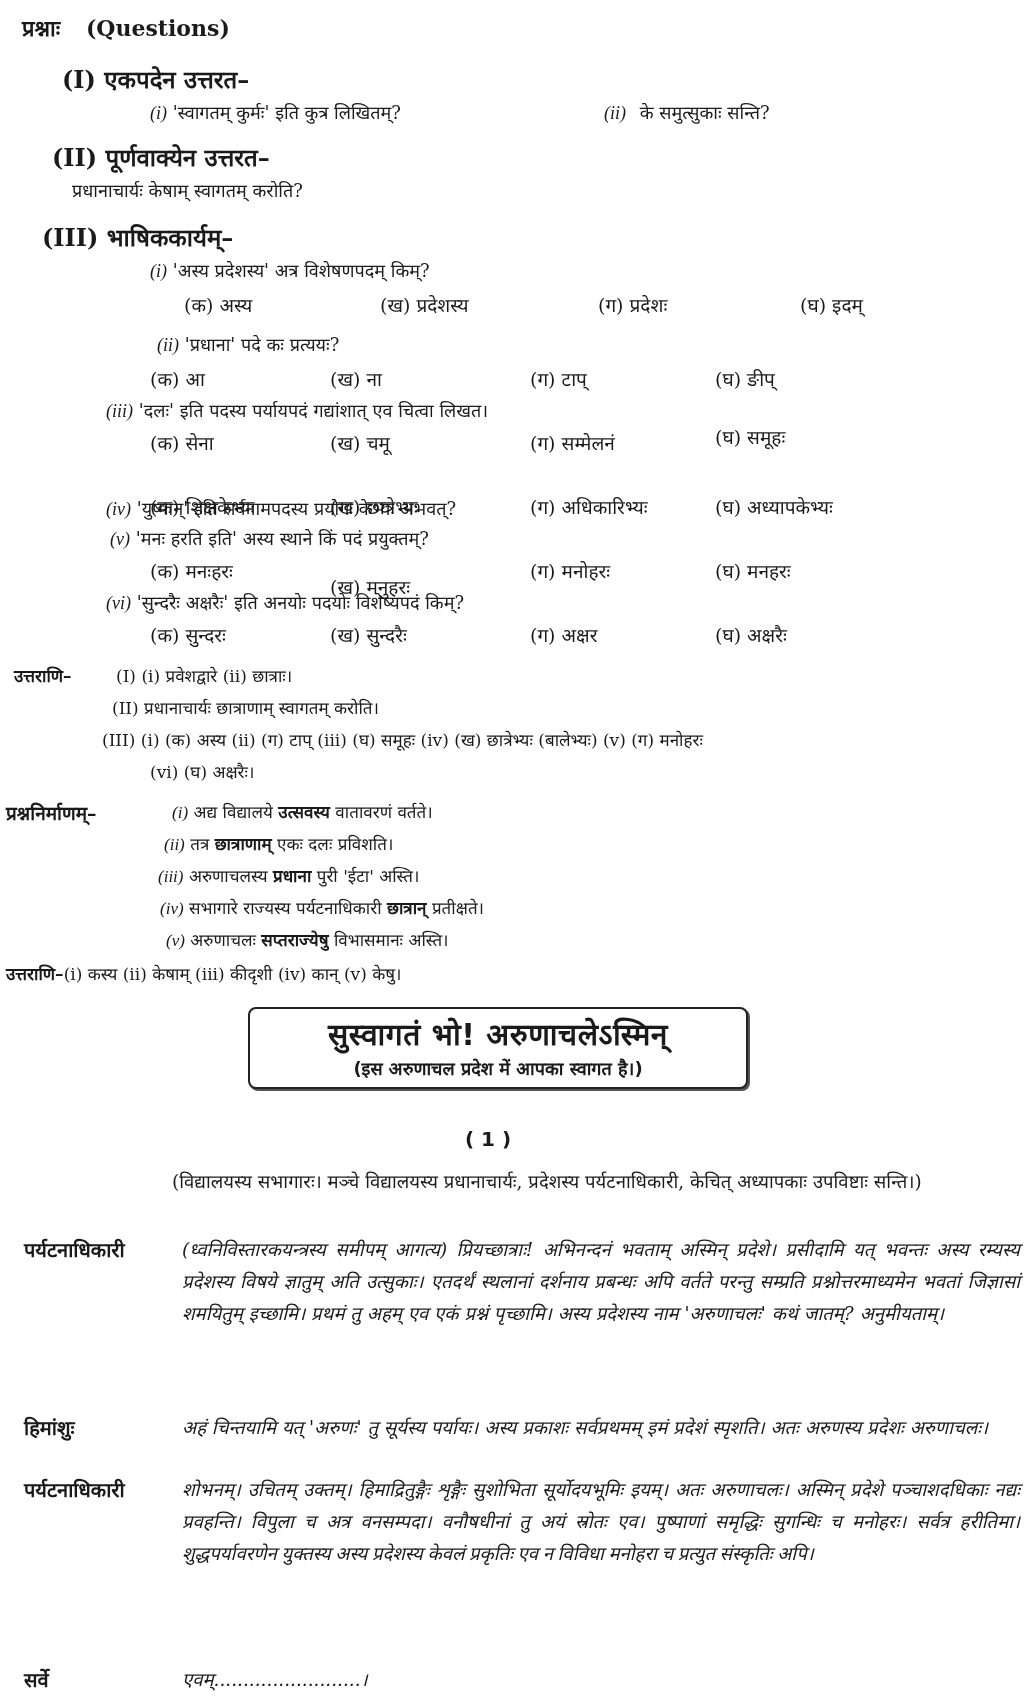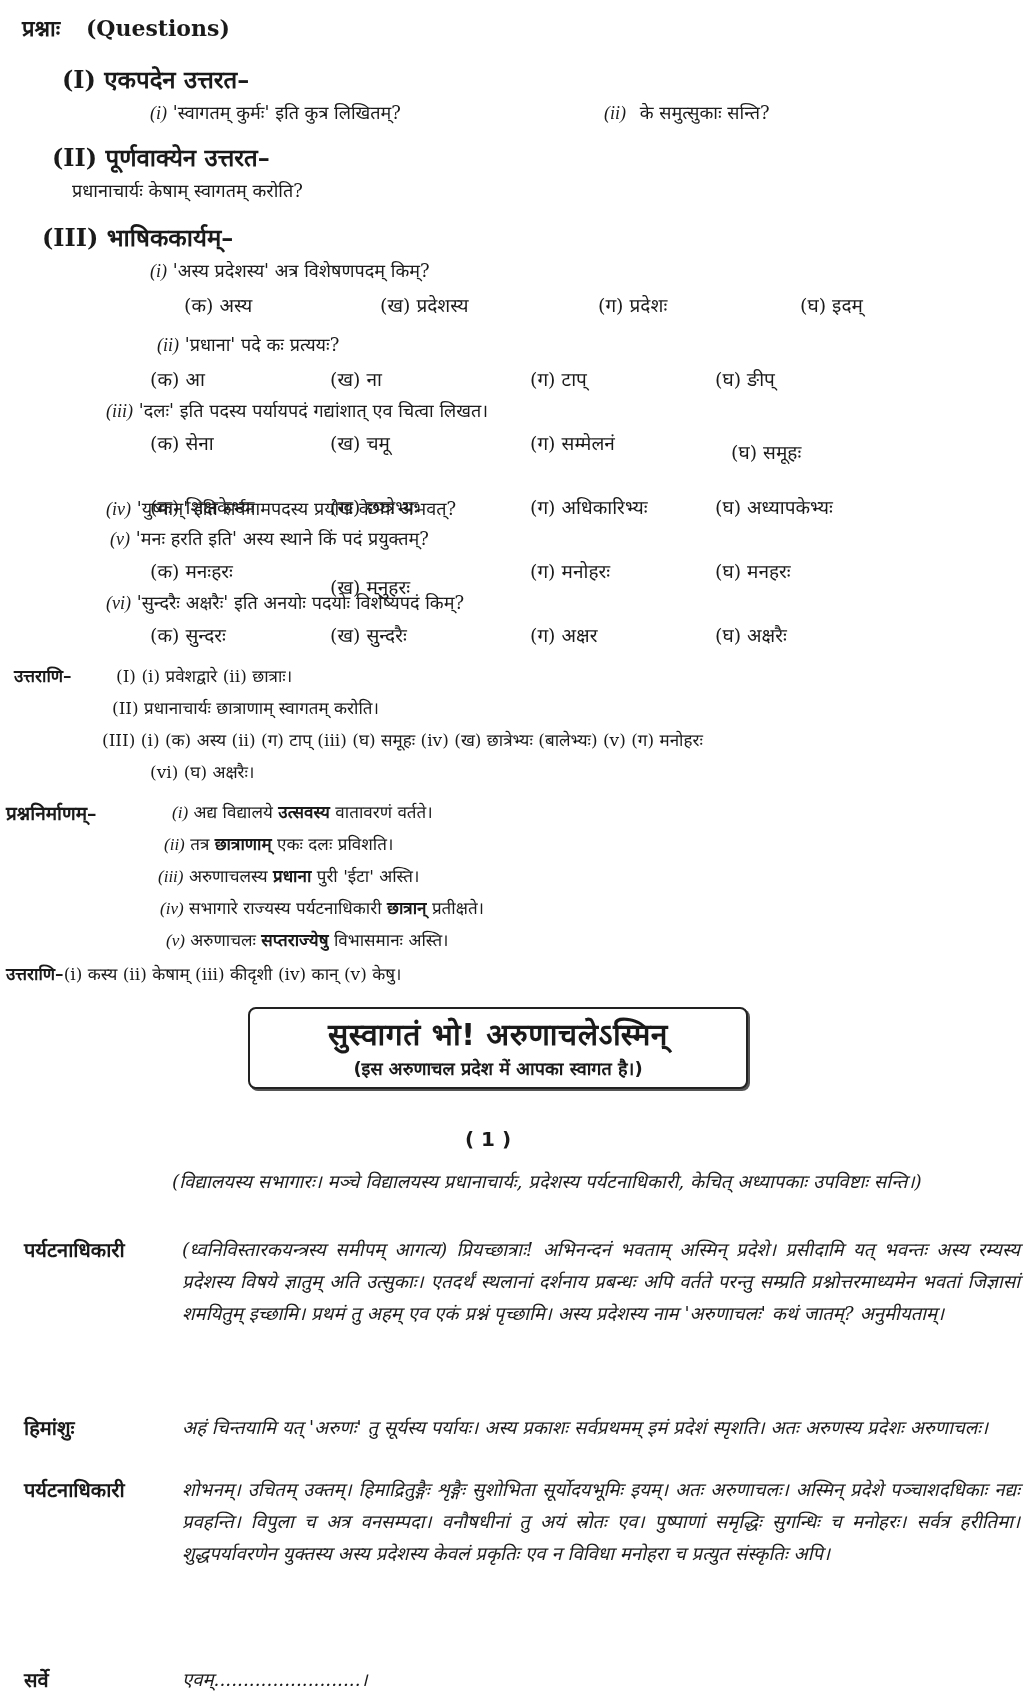--- a/index.html
+++ b/index.html
@@ -19,21 +19,21 @@
   .title-box {
     position:absolute; left:248px; top:1007px; width:496px; height:78px;
     border:2px solid #222; border-radius:8px; box-shadow:2px 2px 0 #555;
     text-align:center; background:#fff;
   }
   .title-box .t1 { font-size:30px; margin-top:4px; font-family:"DejaVu Sans", sans-serif; font-weight:bold; letter-spacing:0.5px; }
   .title-box .t2 { font-size:18px; font-weight:bold; font-family:"DejaVu Sans", sans-serif; margin-top:2px; }
   .scene-num { font-family:"DejaVu Sans", sans-serif; font-size:20px; font-weight:bold; }
   .speaker { font-weight:bold; font-size:20px; }
   .dialog { font-style:italic; font-size:18.5px; line-height:32px; position:absolute; left:182px; width:838px; text-align:justify; white-space:normal; }
-  .stage { font-style:italic; font-size:18.5px; line-height:32px; position:absolute; left:172px; width:848px; text-align:justify; white-space:normal; }
+  .stage { font-size:18.5px; line-height:32px; position:absolute; left:172px; width:848px; text-align:justify; white-space:normal; }
 </style>
 </head>
 <body>
 
 <div class="abs h-main" style="left:22px;top:12px;text-align:right;">
   <span>प्रश्नाः</span>
   <span style="margin-left:18px;font-family:'DejaVu Serif',serif;">(Questions)</span>
 </div>
 
 <div class="abs sec" style="left:62px;top:62px;">(I) एकपदेन उत्तरत–</div>
@@ -69,21 +69,21 @@
 <div class="abs opt" style="left:530px;top:366px;">(ग) टाप्</div>
 <div class="abs opt" style="left:715px;top:366px;">(घ) ङीप्</div>
 
 <div class="abs q" style="left:106px;top:398px;">
   <span class="rn">(iii)</span>
   <span>'दलः' इति पदस्य पर्यायपदं गद्यांशात् एव चित्वा लिखत।</span>
 </div>
 <div class="abs opt" style="left:150px;top:430px;">(क) सेना</div>
 <div class="abs opt" style="left:330px;top:430px;">(ख) चमू</div>
 <div class="abs opt" style="left:530px;top:430px;">(ग) सम्मेलनं</div>
-<div class="abs opt" style="left:715px;top:439px;margin-left:16px;">(घ) समूहः</div>
+<div class="abs opt" style="left:715px;top:424px;">(घ) समूहः</div>
 
 <div class="abs q" style="left:106px;top:462px;margin-top:34px;">
   <span class="rn">(iv)</span>
   <span>'युष्मान्' इति सर्वनामपदस्य प्रयोगः केभ्यः अभवत्?</span>
 </div>
 <div class="abs opt" style="left:150px;top:494px;">(क) शिक्षकेभ्यः</div>
 <div class="abs opt" style="left:330px;top:494px;">(ख) छात्रेभ्यः</div>
 <div class="abs opt" style="left:530px;top:494px;">(ग) अधिकारिभ्यः</div>
 <div class="abs opt" style="left:715px;top:494px;">(घ) अध्यापकेभ्यः</div>
 
@@ -145,16 +145,16 @@
 
 <div class="stage" style="top:1166px;">(विद्यालयस्य सभागारः। मञ्चे विद्यालयस्य प्रधानाचार्यः, प्रदेशस्य पर्यटनाधिकारी, केचित् अध्यापकाः उपविष्टाः सन्ति।)</div>
 
 <div class="abs speaker" style="left:24px;top:1236px;">पर्यटनाधिकारी</div>
 <div class="dialog" style="top:1234px;">(ध्वनिविस्तारकयन्त्रस्य समीपम् आगत्य) प्रियच्छात्राः! अभिनन्दनं भवताम् अस्मिन् प्रदेशे। प्रसीदामि यत् भवन्तः अस्य रम्यस्य प्रदेशस्य विषये ज्ञातुम् अति उत्सुकाः। एतदर्थं स्थलानां दर्शनाय प्रबन्धः अपि वर्तते परन्तु सम्प्रति प्रश्नोत्तरमाध्यमेन भवतां जिज्ञासां शमयितुम् इच्छामि। प्रथमं तु अहम् एव एकं प्रश्नं पृच्छामि। अस्य प्रदेशस्य नाम 'अरुणाचलः' कथं जातम्? अनुमीयताम्।</div>
 
 <div class="abs speaker" style="left:24px;top:1414px;">हिमांशुः</div>
 <div class="dialog" style="top:1412px;">अहं चिन्तयामि यत् 'अरुणः' तु सूर्यस्य पर्यायः। अस्य प्रकाशः सर्वप्रथमम् इमं प्रदेशं स्पृशति। अतः अरुणस्य प्रदेशः अरुणाचलः।</div>
 
 <div class="abs speaker" style="left:24px;top:1476px;">पर्यटनाधिकारी</div>
-<div class="dialog" style="top:1474px;">शोभनम्। उचितम् उक्तम्। हिमाद्रितुङ्गैः शृङ्गैः सुशोभिता सूर्योदयभूमिः इयम्। अतः अरुणाचलः। अस्मिन् प्रदेशे पञ्चाशदधिकाः नद्यः प्रवहन्ति। विपुला च अत्र वनसम्पदा। वनौषधीनां तु अयं स्रोतः एव। पुष्पाणां समृद्धिः सुगन्धिः च मनोहरः। सर्वत्र हरीतिमा। शुद्धपर्यावरणेन युक्तस्य अस्य प्रदेशस्य केवलं प्रकृतिः एव न विविधा मनोहरा च प्रत्युत संस्कृतिः अपि।</div>
+<div class="dialog" style="top:1474px;font-family:Liberation Serif, serif;">शोभनम्। उचितम् उक्तम्। हिमाद्रितुङ्गैः शृङ्गैः सुशोभिता सूर्योदयभूमिः इयम्। अतः अरुणाचलः। अस्मिन् प्रदेशे पञ्चाशदधिकाः नद्यः प्रवहन्ति। विपुला च अत्र वनसम्पदा। वनौषधीनां तु अयं स्रोतः एव। पुष्पाणां समृद्धिः सुगन्धिः च मनोहरः। सर्वत्र हरीतिमा। शुद्धपर्यावरणेन युक्तस्य अस्य प्रदेशस्य केवलं प्रकृतिः एव न विविधा मनोहरा च प्रत्युत संस्कृतिः अपि।</div>
 
 <div class="abs speaker" style="left:24px;top:1666px;">सर्वे</div>
 <div class="abs ital" style="left:182px;top:1666px;font-size:18.5px;">एवम्.........................।</div>
 
 </body></html>

